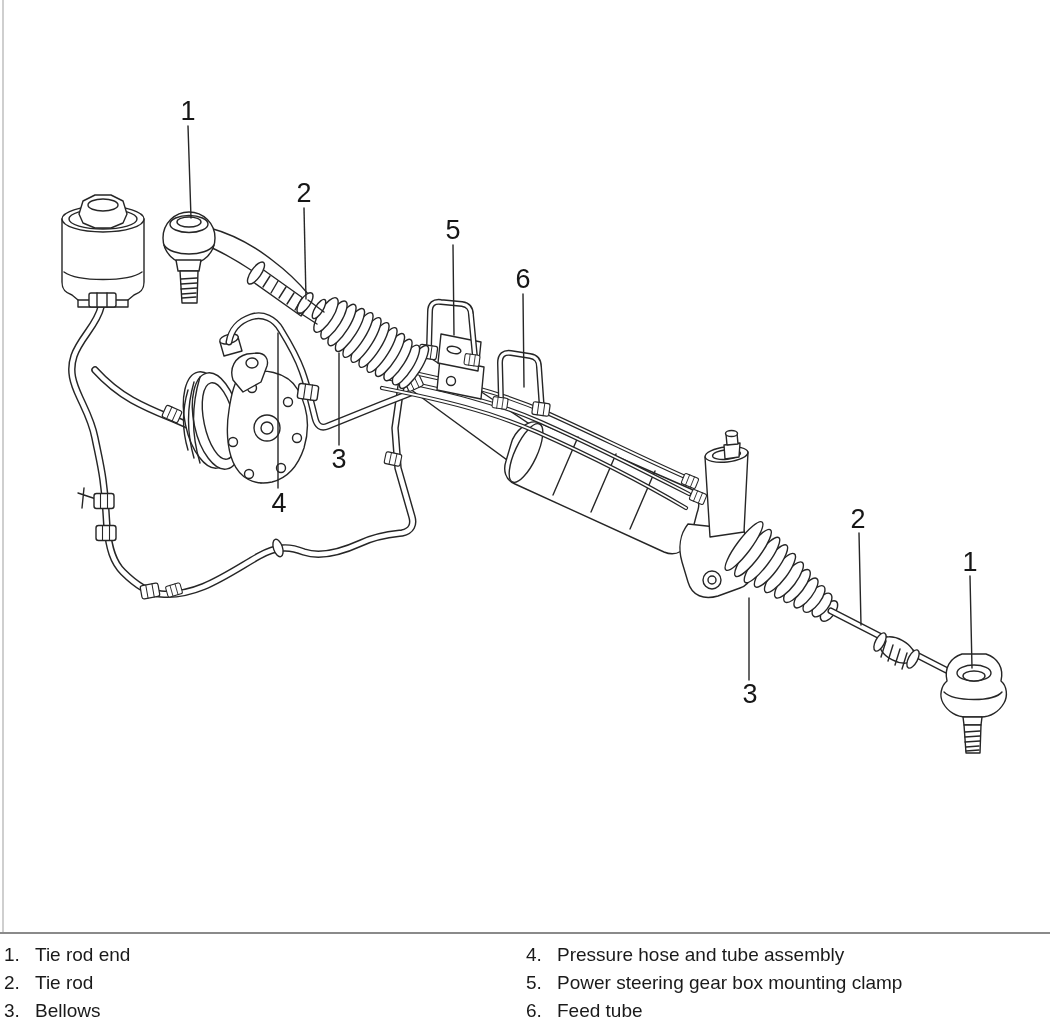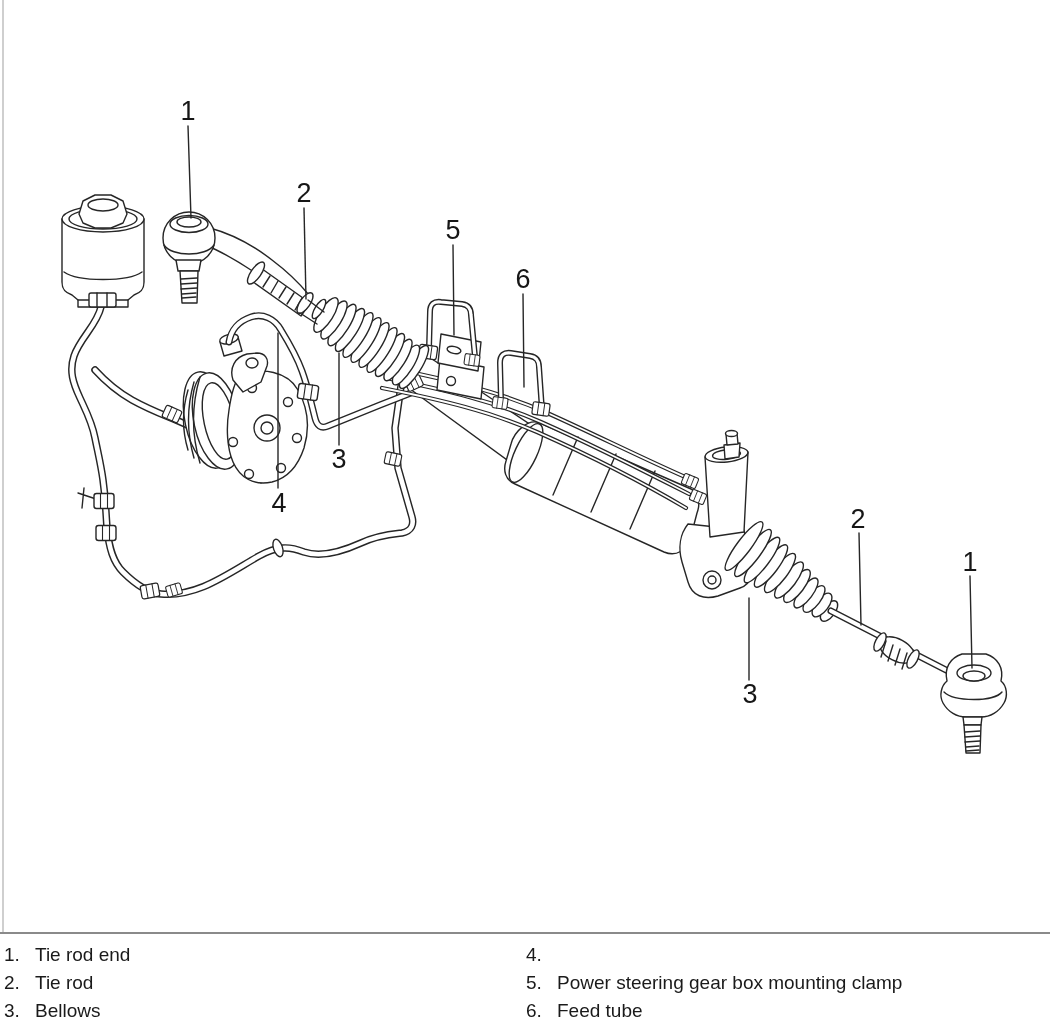--- a/index.html
+++ b/index.html
@@ -245,20 +245,21 @@
         <span class="lg-text">Tie rod</span>
       </div>
       <div class="legend-item">
         <span class="lg-num">3.</span>
         <span class="lg-text">Bellows</span>
       </div>
     </div>
     <div class="legend-col c2">
       <div class="legend-item">
         <span class="lg-num">4.</span>
+        <span class="lg-text">Pressure hose and tube assembly</span>
       </div>
       <div class="legend-item">
         <span class="lg-num">5.</span>
         <span class="lg-text">Power steering gear box mounting clamp</span>
       </div>
       <div class="legend-item">
         <span class="lg-num">6.</span>
         <span class="lg-text">Feed tube</span>
       </div>
     </div>

